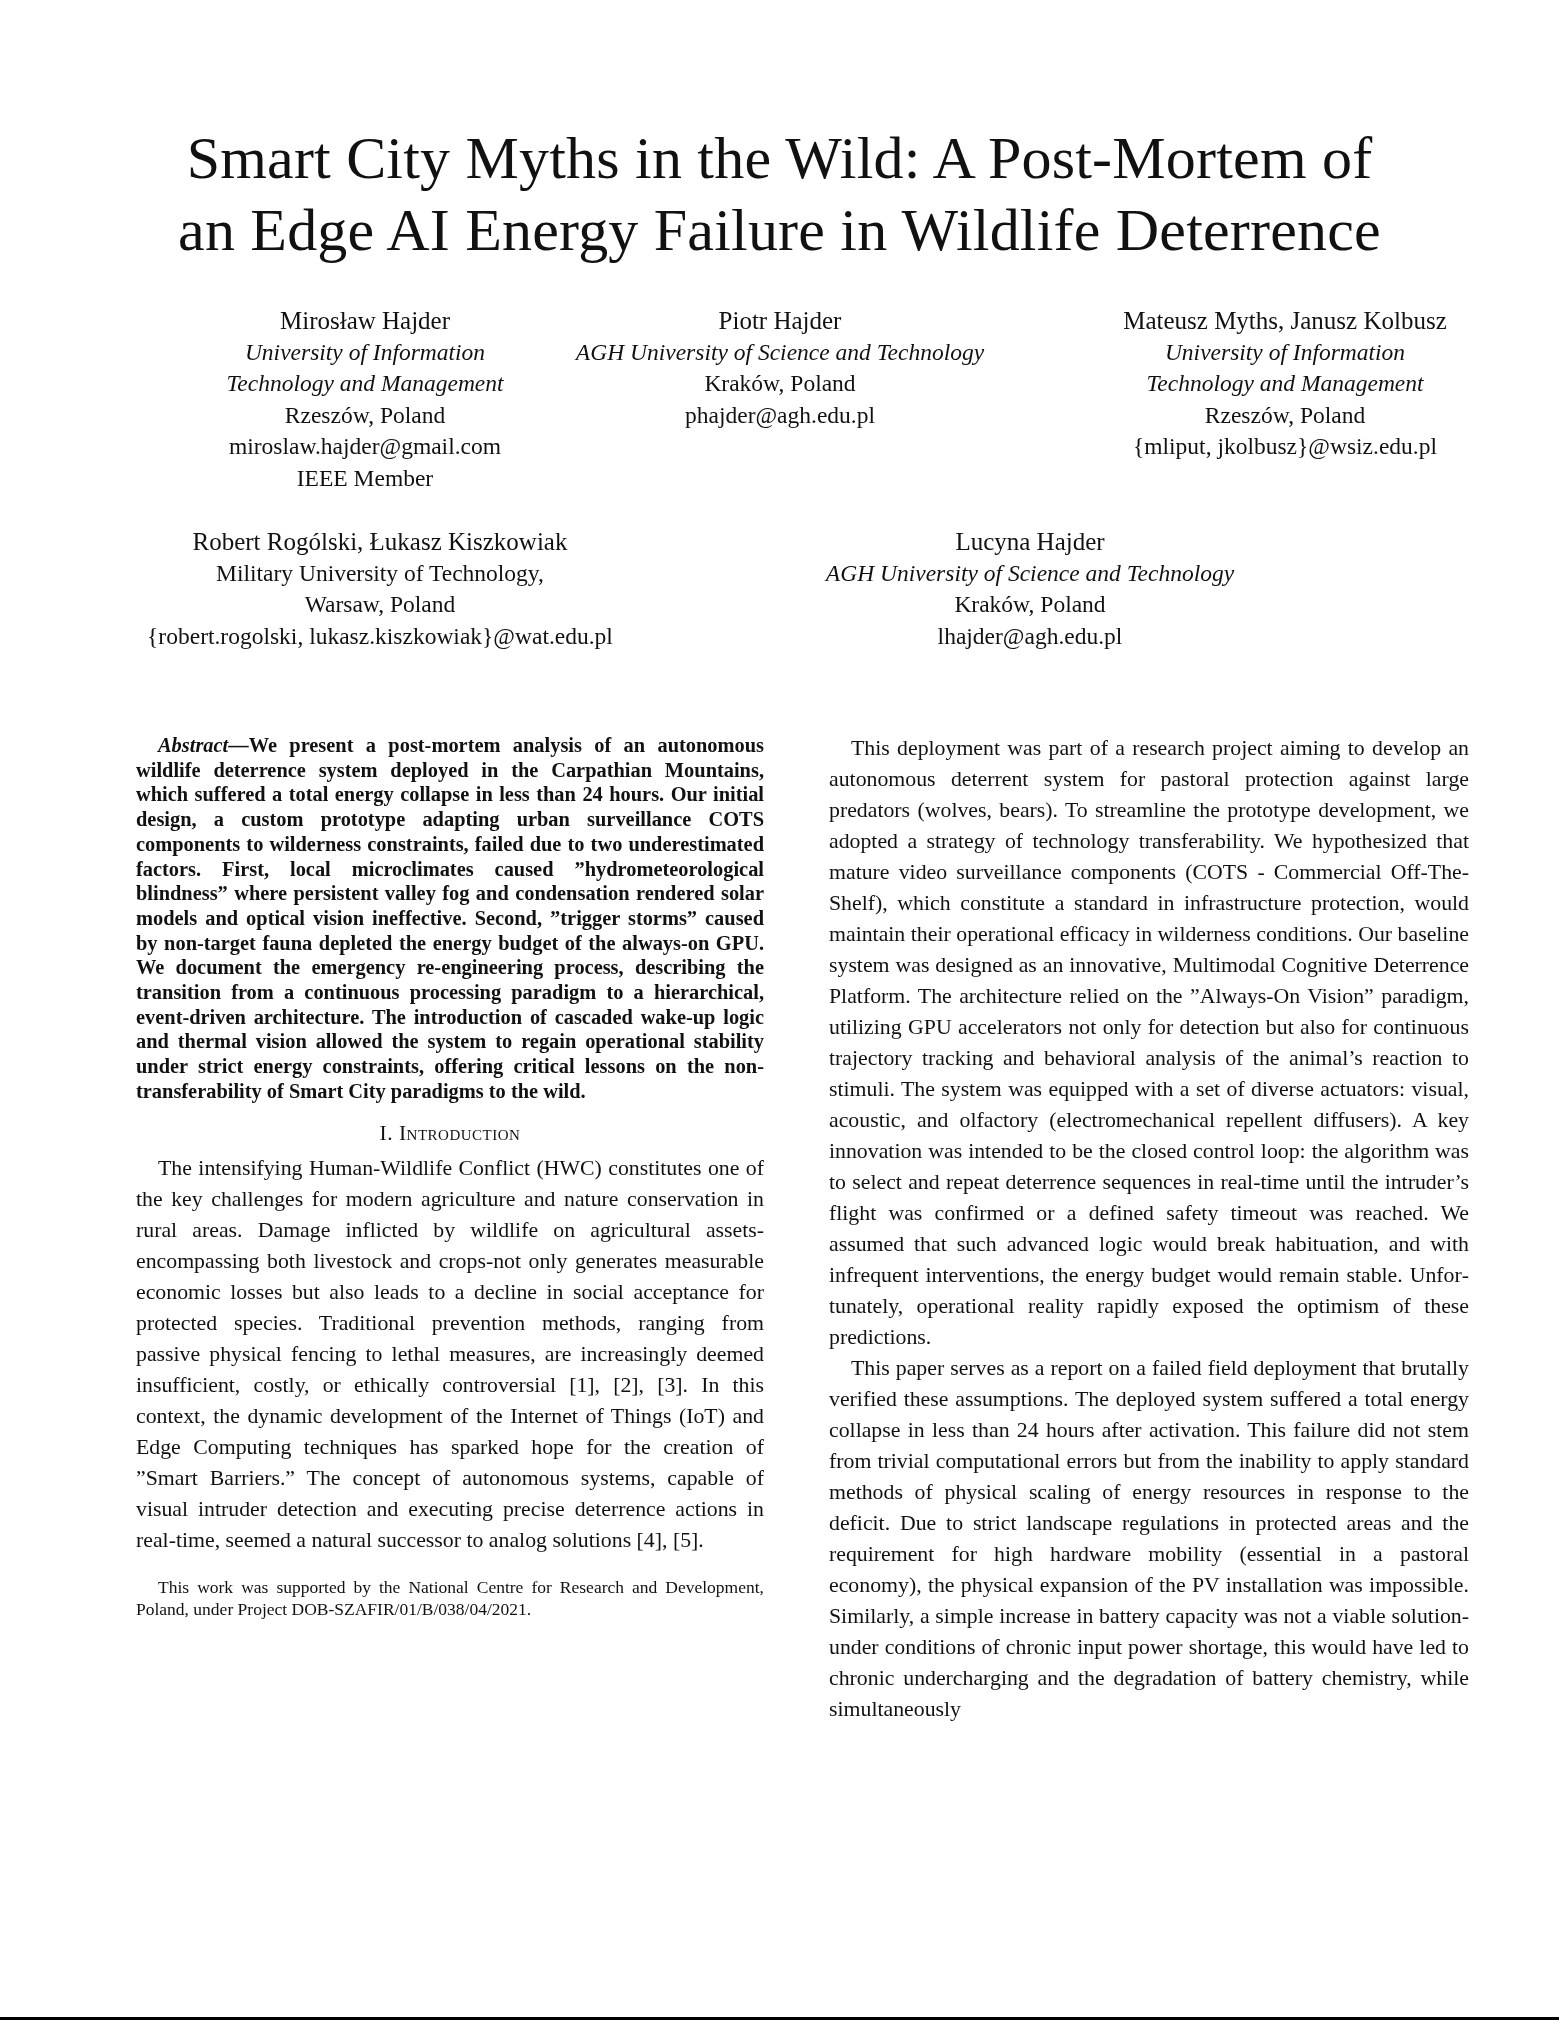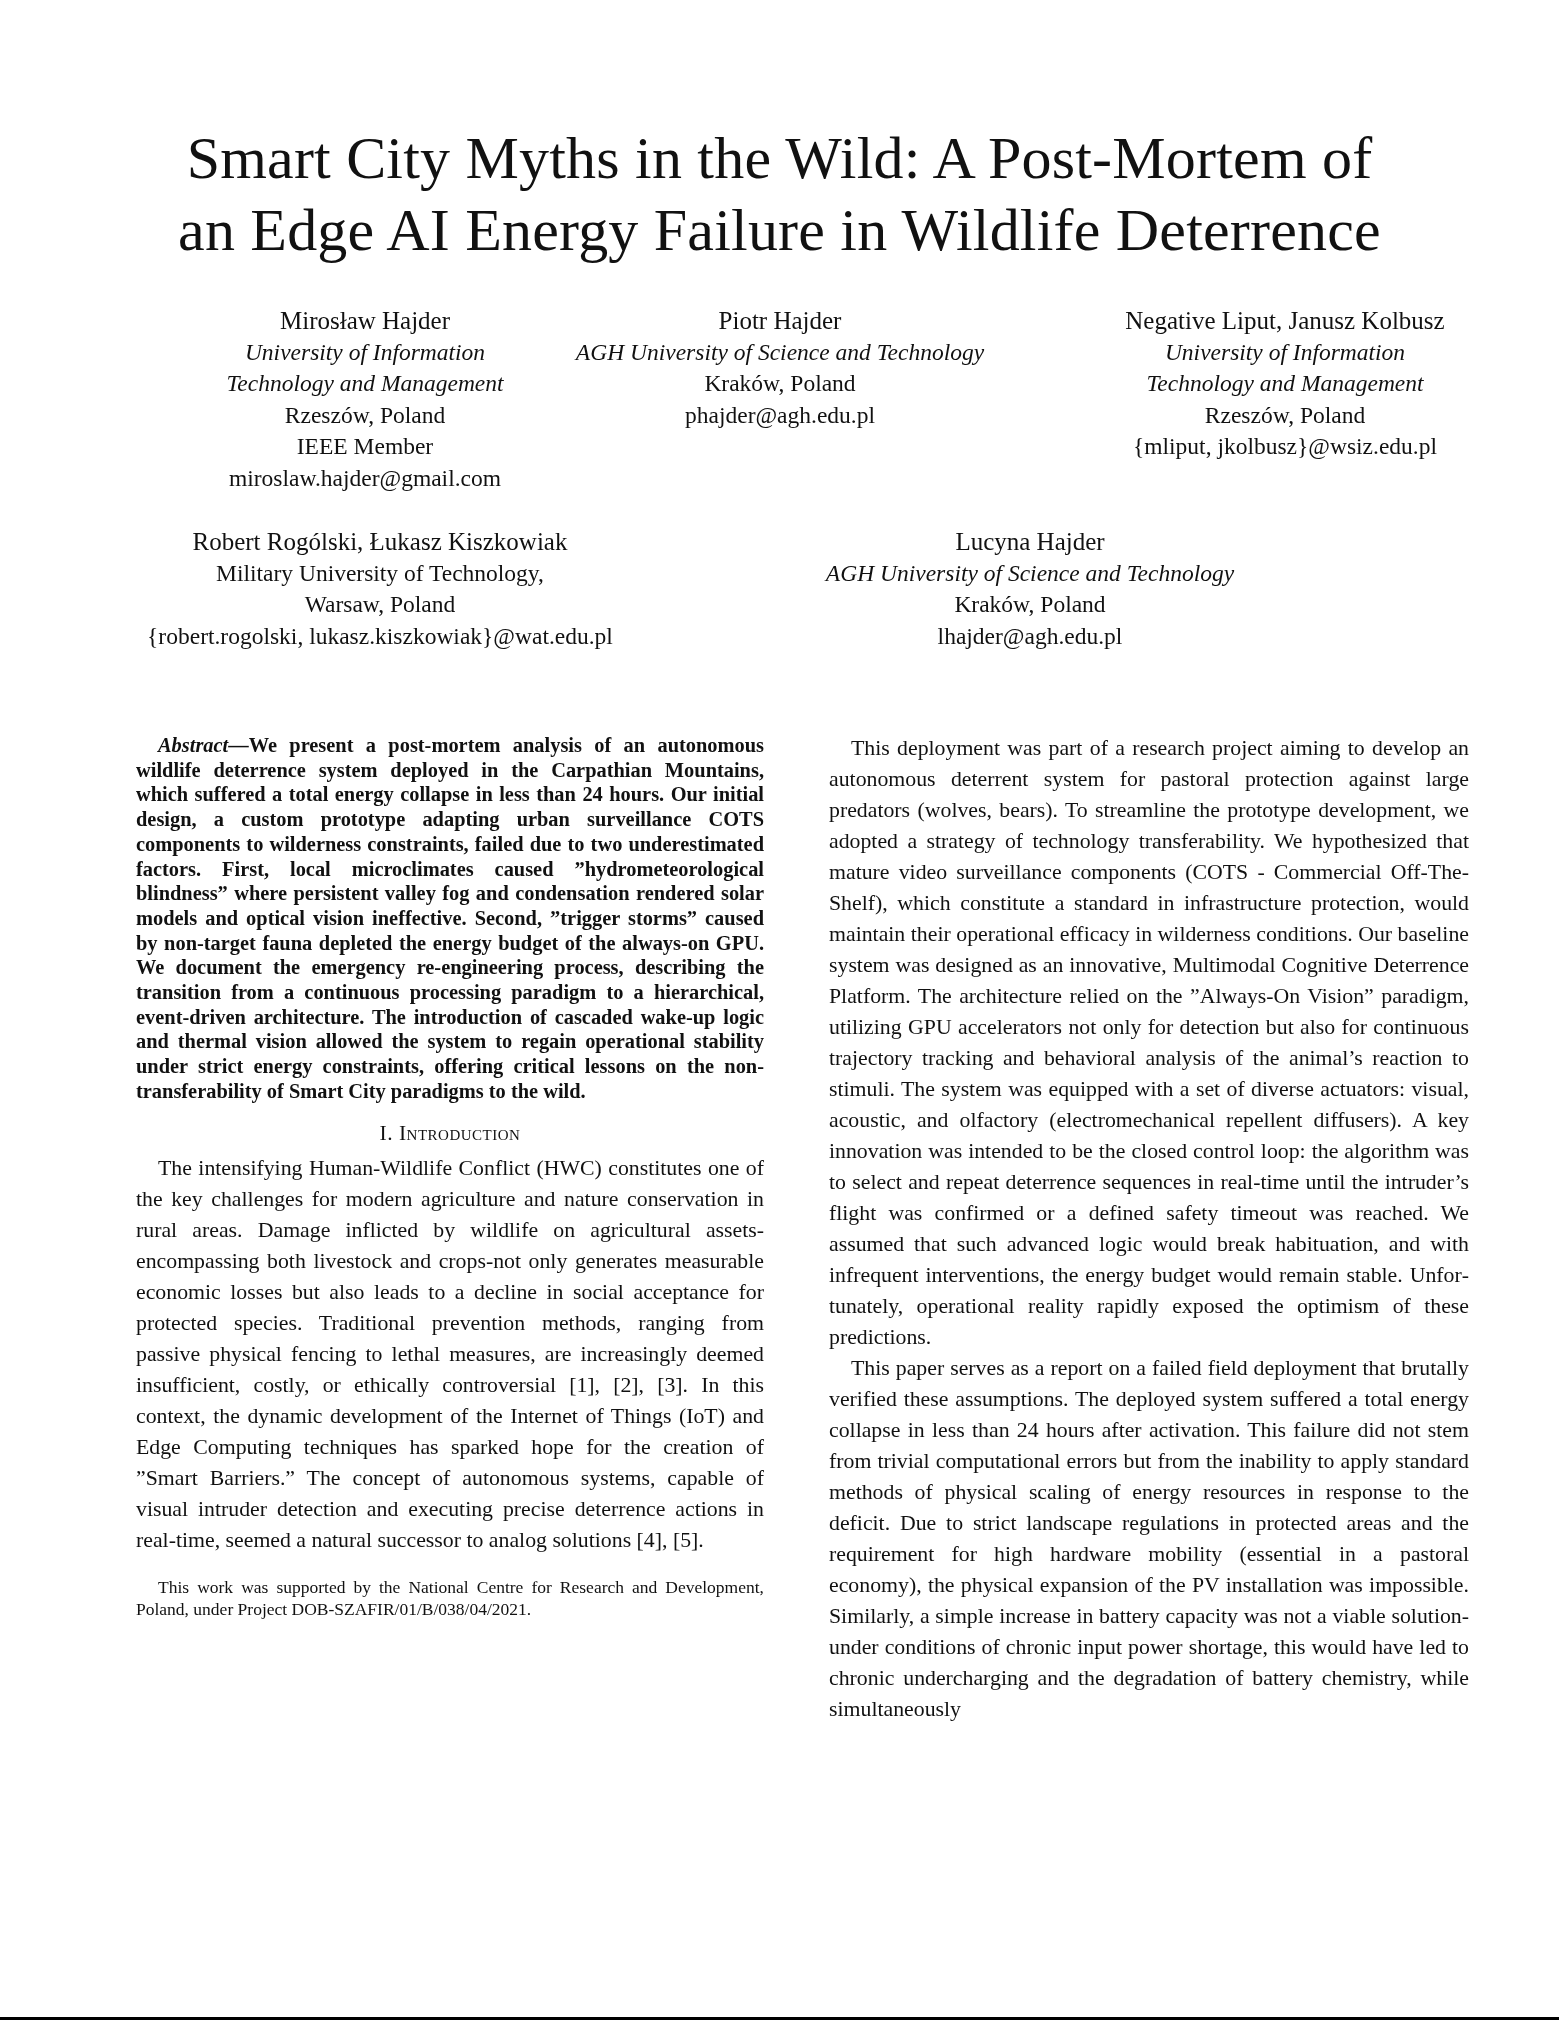--- a/index.html
+++ b/index.html
@@ -48,33 +48,33 @@
 <h1 class="page-title">
   <span>Smart City Myths in the Wild: A Post-Mortem of</span><br>
   <span>an Edge AI Energy Failure in Wildlife Deterrence</span>
 </h1>
 
 <div class="author-block" id="a1">
   <div class="name">Mirosław Hajder</div>
   <div class="aff">University of Information</div>
   <div class="aff">Technology and Management</div>
   <div>Rzeszów, Poland</div>
+  <div>miroslaw.hajder@gmail.com</div>
   <div>IEEE Member</div>
-  <div>miroslaw.hajder@gmail.com</div>
 </div>
 
 <div class="author-block" id="a2">
   <div class="name">Piotr Hajder</div>
   <div class="aff">AGH University of Science and Technology</div>
   <div>Kraków, Poland</div>
   <div>phajder@agh.edu.pl</div>
 </div>
 
 <div class="author-block" id="a3">
-  <div class="name">Negative Liput, Janusz Kolbusz</div>
+  <div class="name">Mateusz Myths, Janusz Kolbusz</div>
   <div class="aff">University of Information</div>
   <div class="aff">Technology and Management</div>
   <div>Rzeszów, Poland</div>
   <div>{mliput, jkolbusz}@wsiz.edu.pl</div>
 </div>
 
 <div class="author-block" id="a4">
   <div class="name">Robert Rogólski, Łukasz Kiszkowiak</div>
   <div>Military University of Technology,</div>
   <div>Warsaw, Poland</div>

